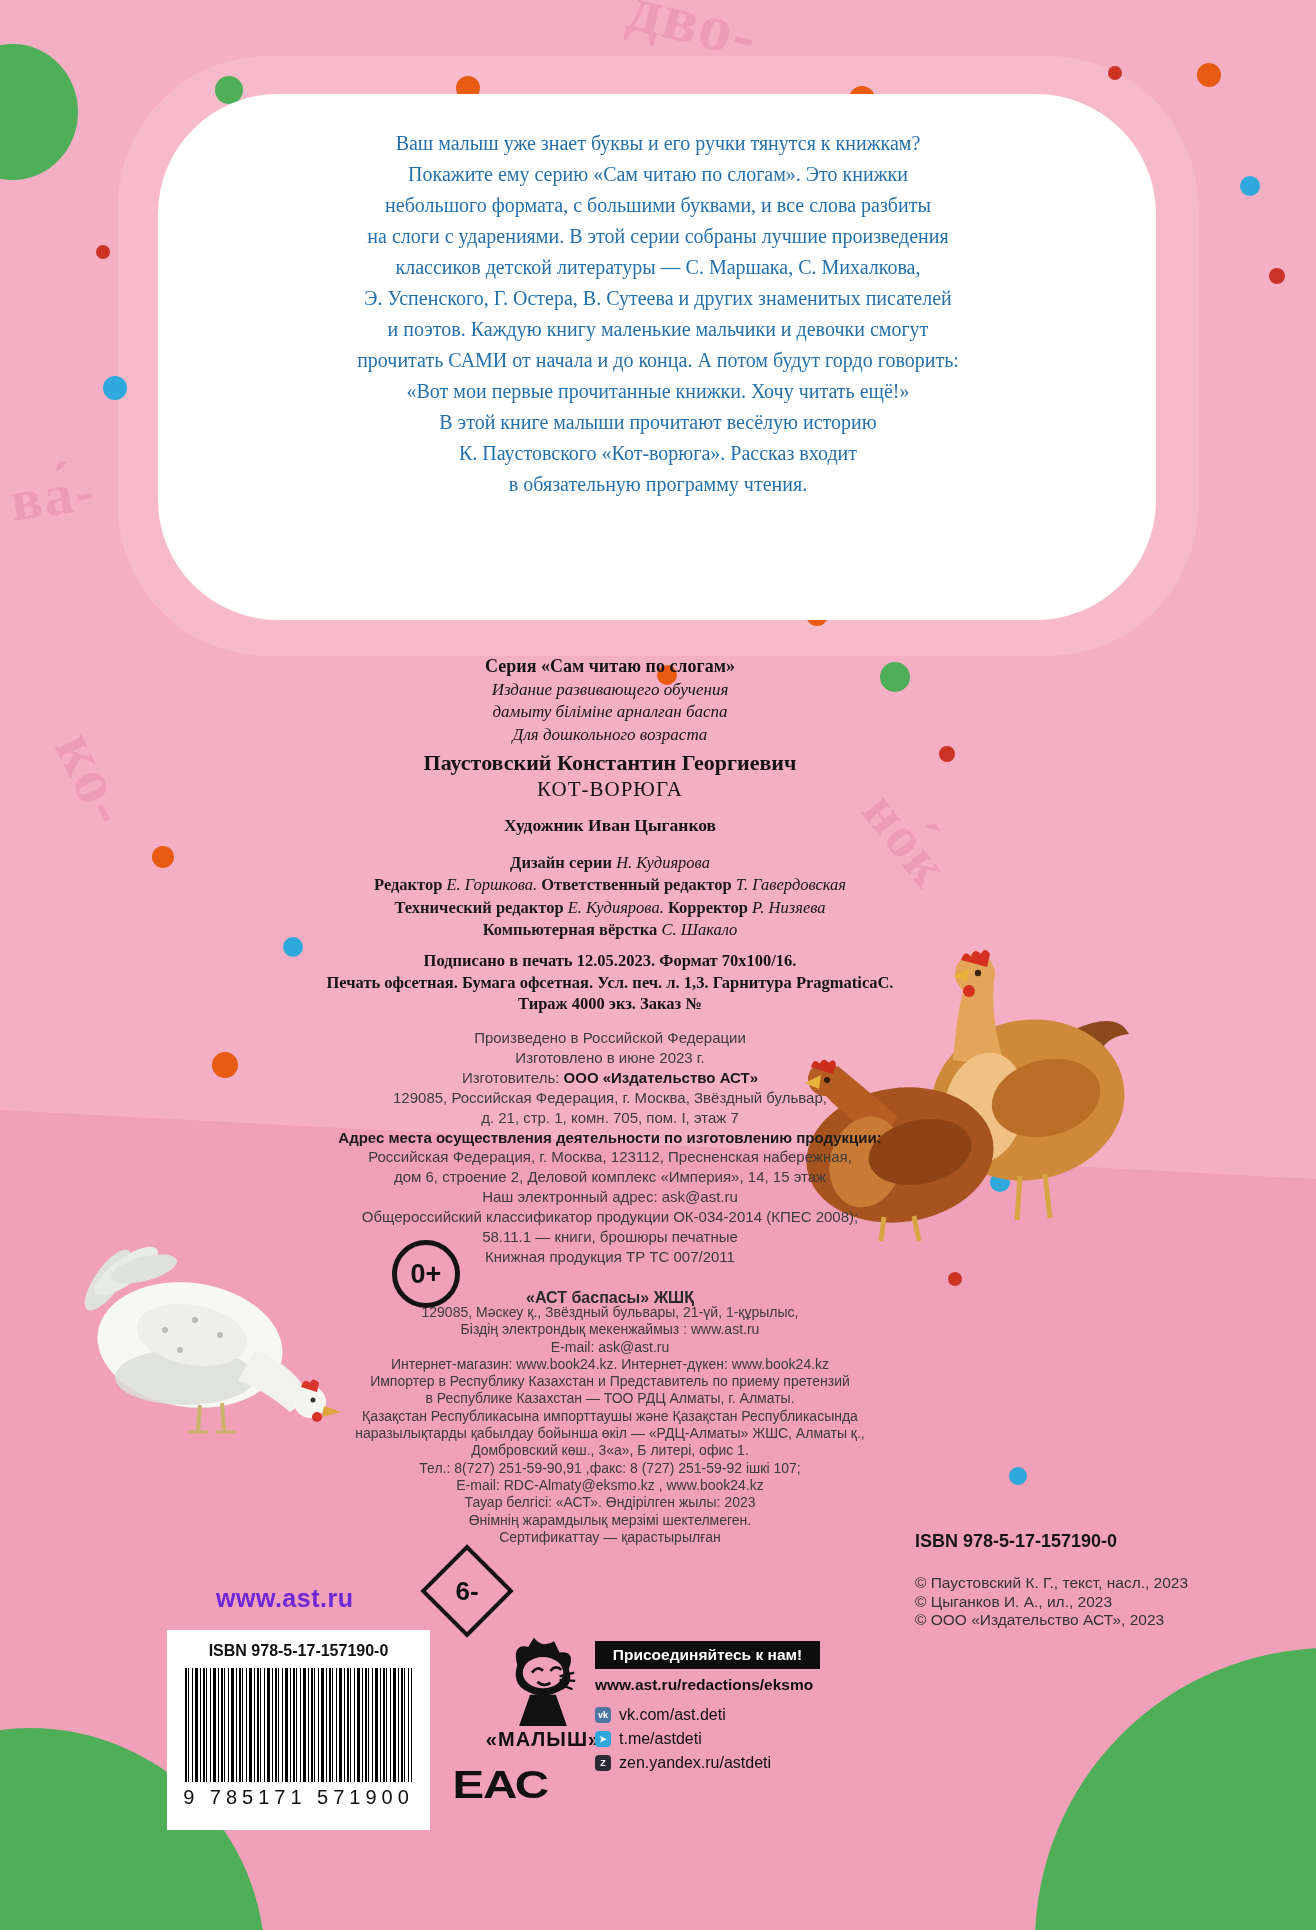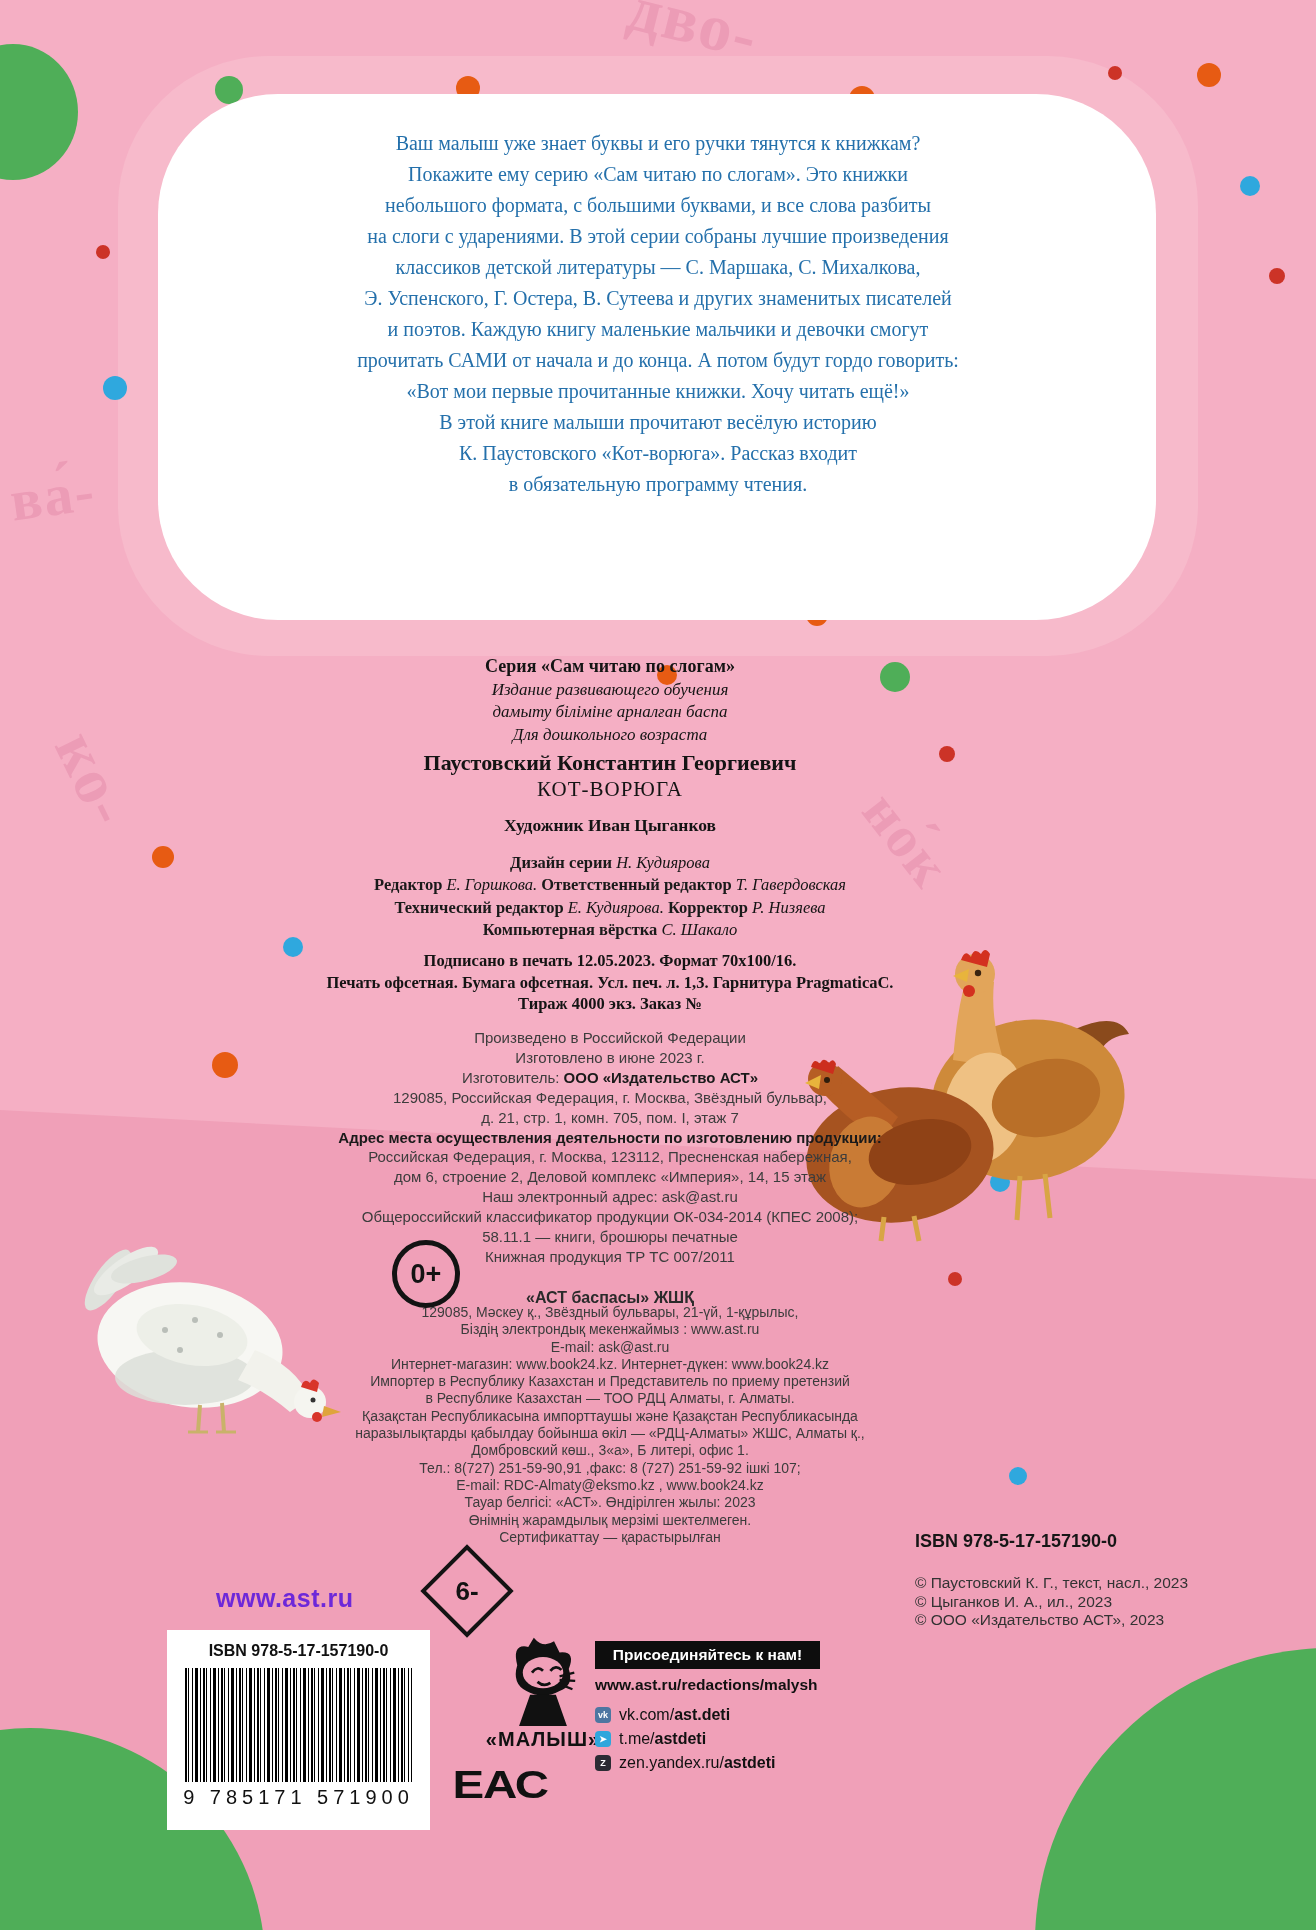--- a/index.html
+++ b/index.html
@@ -66,21 +66,21 @@
   
   #join{left:595px;top:1641px;width:250px;z-index:3;}
   #join-banner{background:#0D0D0D;color:#fff;font-weight:bold;font-size:15.5px;
                padding:5px 0;width:225px;text-align:center;}
   #join-url{margin-top:7px;font-weight:bold;font-size:15.5px;color:#111;}
   .social-row{display:flex;align-items:center;margin-top:6px;}
   .social-row:first-of-type{margin-top:12px;}
   .social-icon{width:16px;height:16px;border-radius:4px;margin-right:8px;color:#fff;
                font-size:9px;font-weight:bold;display:flex;align-items:center;justify-content:center;}
   .social-text{font-size:16px;color:#111;}
-  .social-text b{font-weight:bold;}
+  .social-text b{font-weight:normal;}
   
   #isbn-right{left:915px;top:1531px;font-size:18px;font-weight:bold;color:#161616;z-index:3;}
   #copyright{left:915px;top:1574px;font-size:15.5px;line-height:18.6px;color:#333;z-index:3;}
   svg{display:block;}
   .illus{z-index:2;}
 </style>
 </head>
 <body>
 
 <div id="cover">
@@ -211,21 +211,21 @@
       <polygon points="26,66 54,66 66,100 14,100" fill="#111"></polygon>
     </svg>
     <div id="malysh-name">«МАЛЫШ»</div>
   </div>
   <div class="abs" id="eac">
     <span>ЕАС</span>
   </div>
 
   <div class="abs sans" id="join">
     <div id="join-banner">Присоединяйтесь к нам!</div>
-    <div id="join-url">www.ast.ru/redactions/malysh</div>
+    <div id="join-url">www.ast.ru/redactions/eksmo</div>
     <div id="social-list">
         <div class="social-row">
           <span class="social-icon" style="background: rgb(77, 118, 161);">vk</span>
           <span class="social-text">vk.com/<b>ast.deti</b></span>
         </div>
         <div class="social-row">
           <span class="social-icon" style="background: rgb(47, 166, 220);">➤</span>
           <span class="social-text">t.me/<b>astdeti</b></span>
         </div>
         <div class="social-row">

